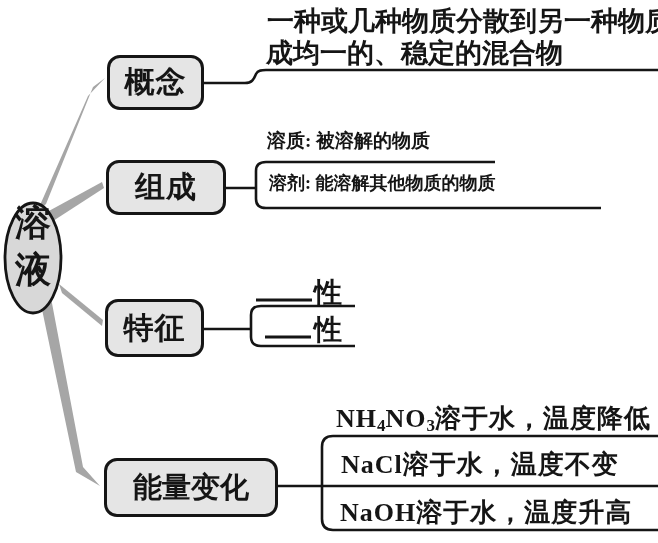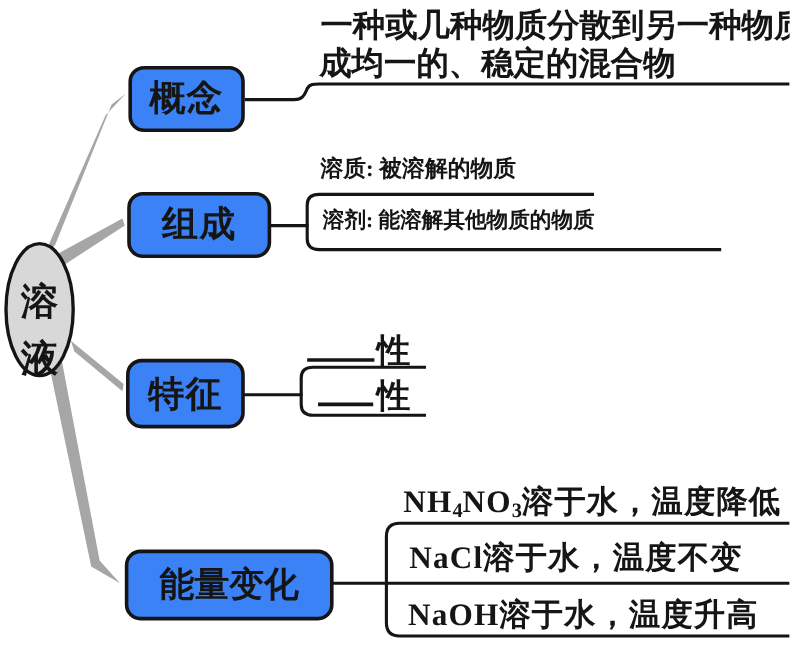--- a/index.html
+++ b/index.html
@@ -6,42 +6,42 @@
   .stage {
     position:relative; width:658px; height:543px;
     background:#ffffff; overflow:hidden;
     font-family:"Liberation Serif","DejaVu Serif",serif;
     font-weight:700; color:#151515;
   }
   .layer { position:absolute; left:0; top:0; }
   .box {
     position:absolute; box-sizing:border-box;
     border:3px solid #151515; border-radius:13px;
-    background:#3b82f6;
+    background:#e5e5e5;
     display:flex; align-items:center; justify-content:center;
     font-size:30px; letter-spacing:1px;
   }
   .box-concept        { left:107px; top:55px;  width:97px;  height:55px; }
   .box-composition    { left:106px; top:160px; width:120px;  height:55px; }
   .box-characteristics{ left:105px; top:299px; width:99px;  height:58px; }
   .box-energy         { left:104px; top:458px; width:174px; height:59px; font-size:29px; letter-spacing:0; }
   .txt { position:absolute; white-space:nowrap; }
   .desc1  { left:267px; top:3px;   font-size:27px; }
   .desc2  { left:266px; top:35px;  font-size:27px; }
   .solute { left:267px; top:128px; font-size:19px; }
   .solvent{ left:269px; top:171px; font-size:18px; }
   .xing1  { left:314px; top:274px; font-size:28px; }
   .xing2  { left:314px; top:311px; font-size:28px; }
   .erow1  { left:336px; top:401px; font-size:26px; letter-spacing:1px; }
   .erow2  { left:341px; top:447px; font-size:26px; letter-spacing:1px; }
   .erow3  { left:340px; top:495px; font-size:26px; letter-spacing:1px; }
   .sub { font-size:17px; vertical-align:-4px; letter-spacing:0; }
   .oval-label {
-    position:absolute; left:13px; top:228px; width:40px;
-    font-size:31px; line-height:47px; text-align:center;
+    position:absolute; left:13px; top:200px; width:40px;
+    font-size:36px; line-height:47px; text-align:center;
     word-break:break-all;
   }
 </style>
 </head>
 <body>
 
 <div class="stage">
 
   <svg class="layer" width="658" height="543" viewBox="0 0 658 543">
 

